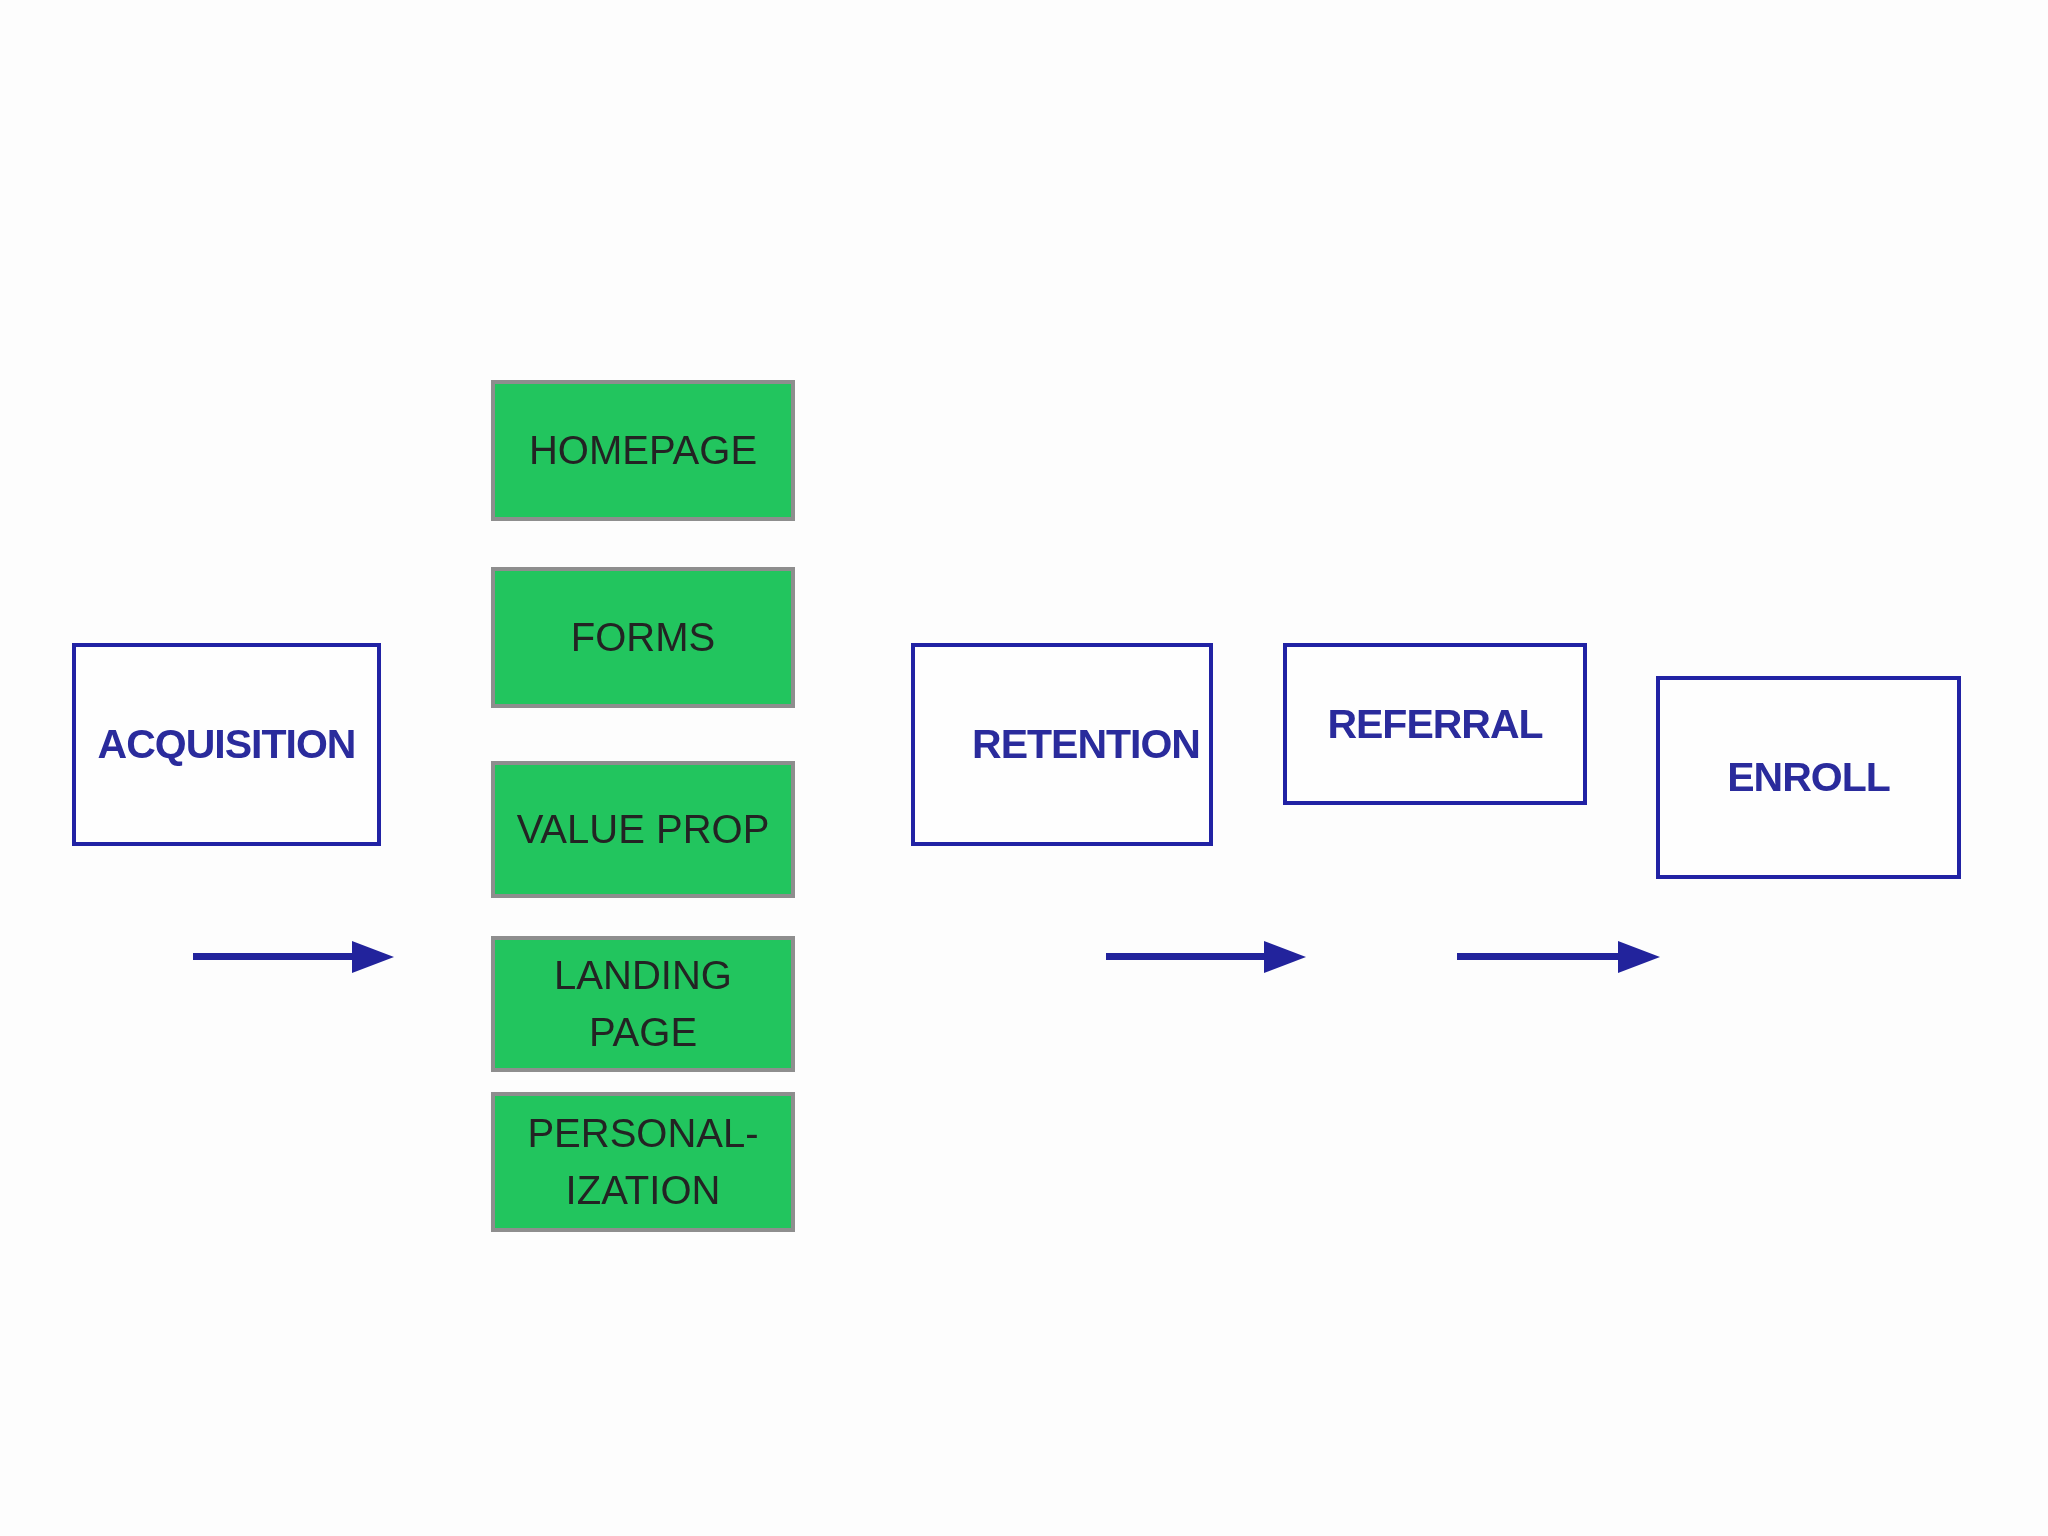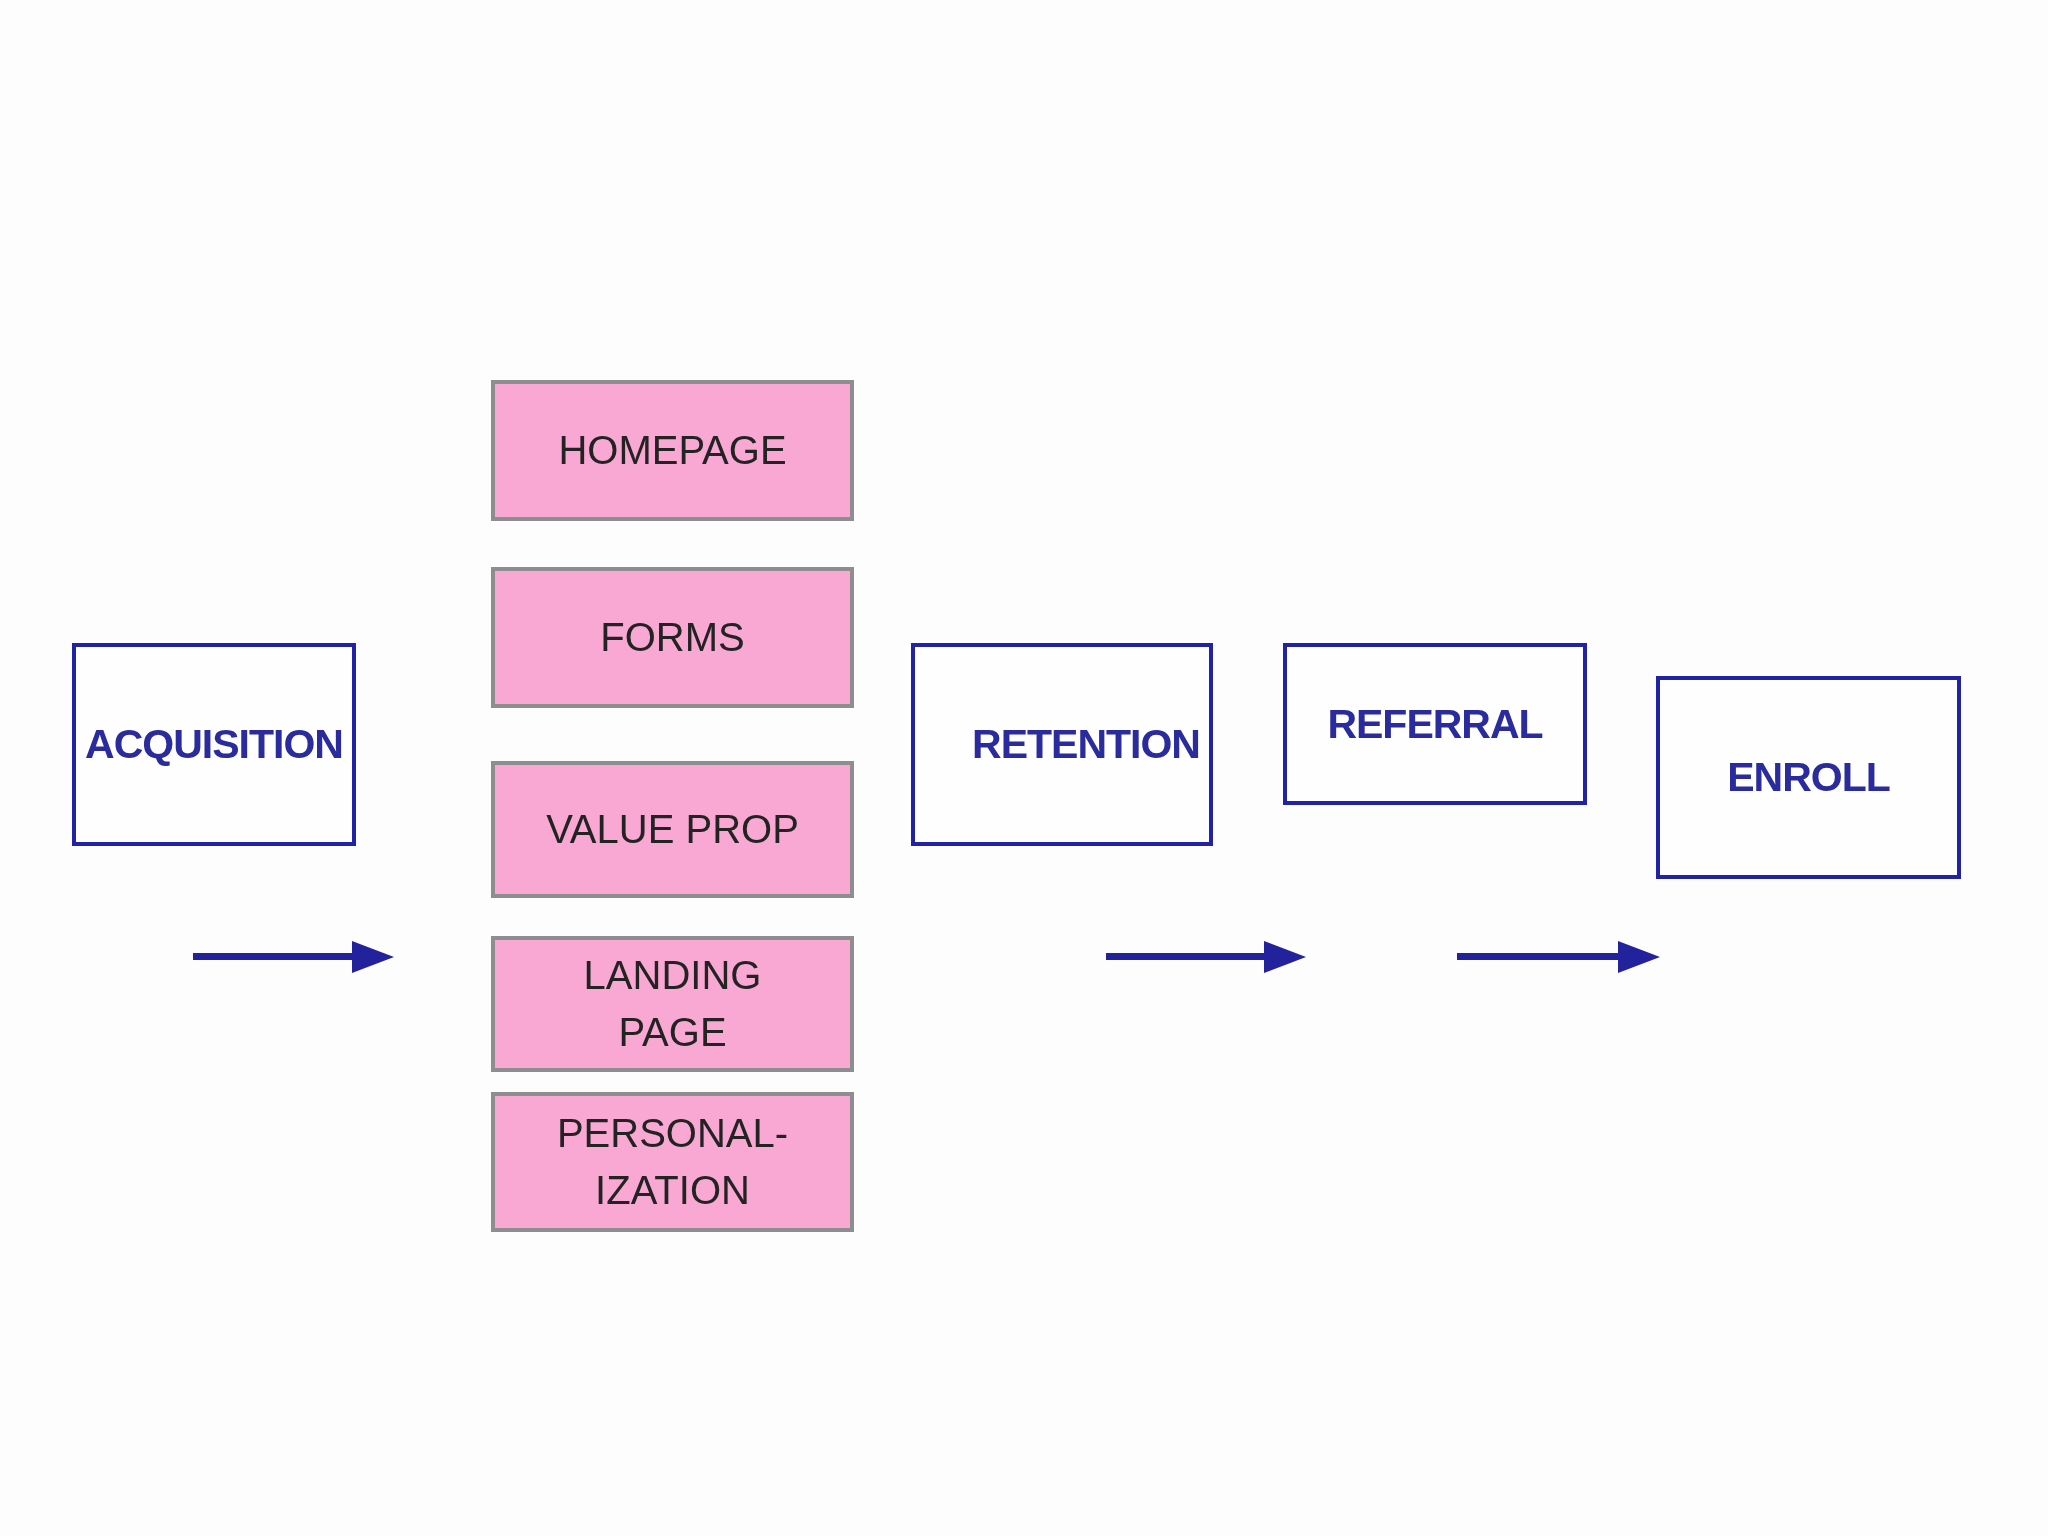--- a/index.html
+++ b/index.html
@@ -26,33 +26,33 @@
     align-items: center;
     justify-content: center;
   }
   .stage-label {
     font-size: 41px;
     font-weight: 700;
     letter-spacing: -1px;
     color: #2a2b9c;
     white-space: nowrap;
   }
-  .stage-acquisition { left: 72px;   top: 643px; width: 284px; height: 203px; }
+  .stage-acquisition { left: 72px;   top: 643px; width: 309px; height: 203px; }
   .stage-retention   { left: 911px;  top: 643px; width: 302px; height: 203px; padding-left: 48px; }
   .stage-referral    { left: 1283px; top: 643px; width: 304px; height: 162px; }
   .stage-enroll      { left: 1656px; top: 643px; width: 305px; height: 203px; margin-top: 33px; }
 
   
   .tactic-box {
     position: absolute;
     left: 491px;
-    width: 363px;
+    width: 304px;
     box-sizing: border-box;
     border: 4px solid #8e8e8e;
-    background: #f9a8d4;
+    background: #22c55e;
     display: flex;
     align-items: center;
     justify-content: center;
     text-align: center;
   }
   .tactic-label {
     font-size: 40px;
     font-weight: 400;
     color: #232323;
     line-height: 57px;

